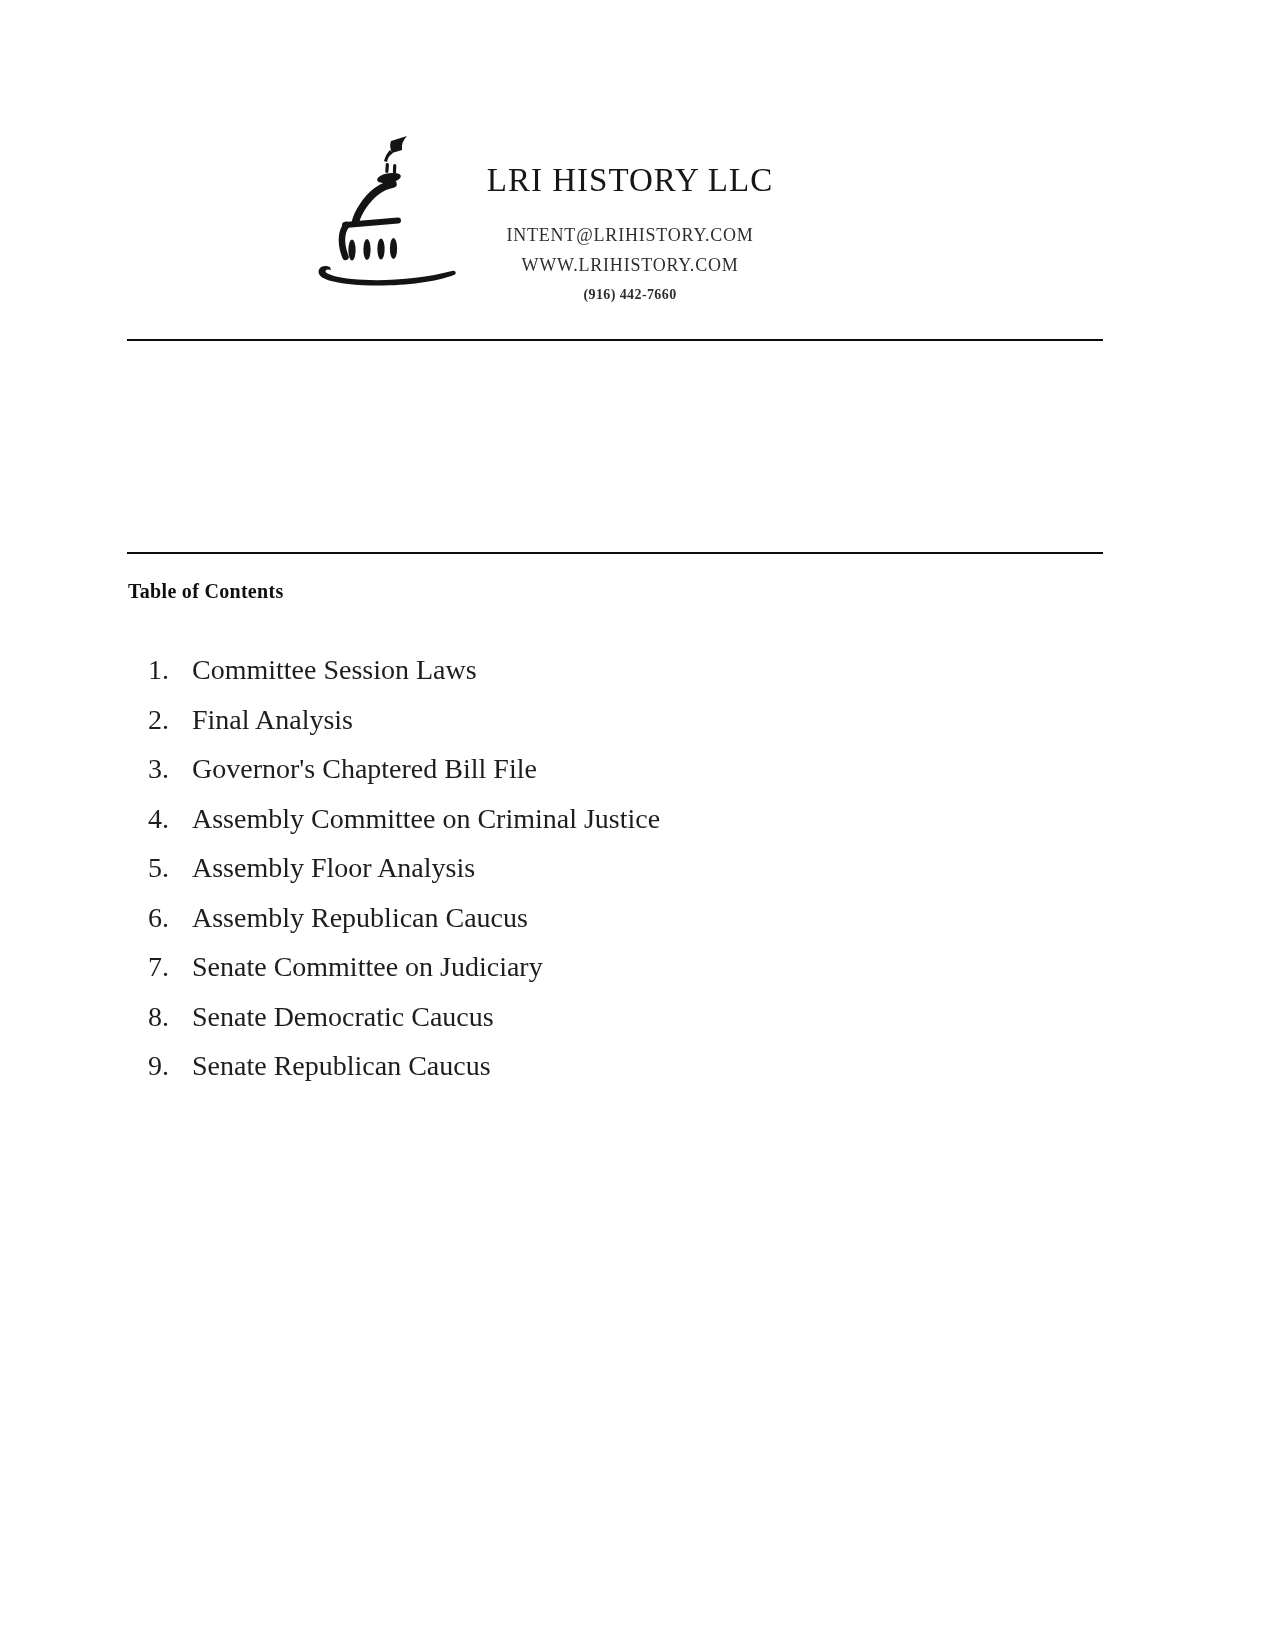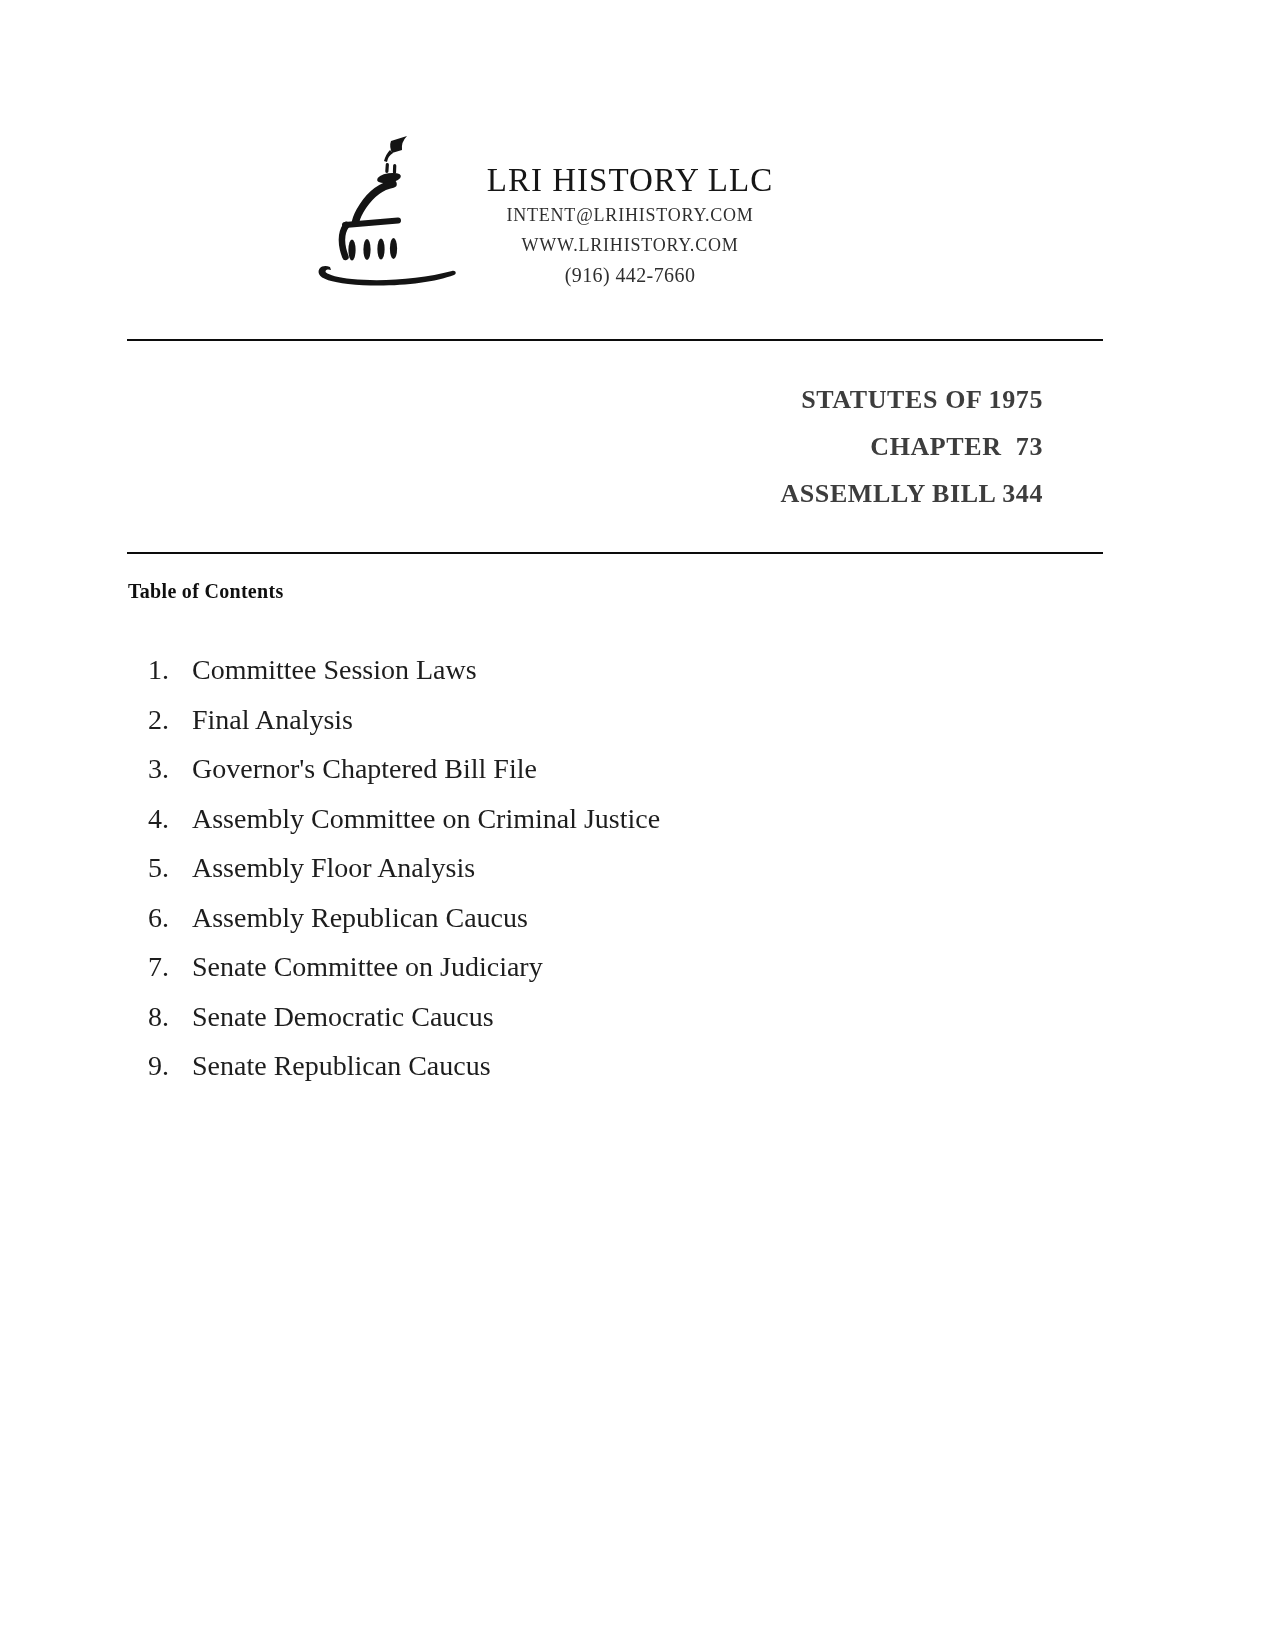--- a/index.html
+++ b/index.html
@@ -25,27 +25,27 @@
     color: #1f1f1f;
   }
   .org-name {
     font-size: 33px;
     line-height: 40px;
     letter-spacing: 1px;
     color: #161616;
     white-space: nowrap;
   }
   .org-contact {
-    margin-top: 0;
+    margin-top: 20px;
     font-size: 18px;
     line-height: 30px;
     letter-spacing: 0.8px;
     color: #2e2e2e;
   }
-  .org-contact .phone { font-size: 20px; letter-spacing: 0.4px; }
+  .org-contact .phone { font-size: 14px; letter-spacing: 0.4px; font-weight: bold; }
 
   
   .rule {
     position: absolute;
     left: 127px;
     width: 976px;
     height: 2px;
     background: #0c0c0c;
   }
   .rule-1 { top: 339px; }
@@ -132,25 +132,20 @@
     <div class="org-name">LRI HISTORY LLC</div>
     <div class="org-contact">
       <div>INTENT@LRIHISTORY.COM</div>
       <div>WWW.LRIHISTORY.COM</div>
       <div class="phone">(916) 442-7660</div>
     </div>
   </div>
 
   <div class="rule rule-1"></div>
 
-  <div class="title-block">
-    <div class="title-line">STATUTES OF 1975</div>
-    <div class="title-line">CHAPTER  73</div>
-    <div class="title-line">ASSEMLLY BILL 344</div>
-  </div>
 
   <div class="rule rule-2"></div>
 
   <div class="toc-heading">Table of Contents</div>
   <div class="toc-list">
       <div class="toc-item"><span class="toc-num">1.</span><span>Committee Session Laws</span></div>
       <div class="toc-item"><span class="toc-num">2.</span><span>Final Analysis</span></div>
       <div class="toc-item"><span class="toc-num">3.</span><span>Governor's Chaptered Bill File</span></div>
       <div class="toc-item"><span class="toc-num">4.</span><span>Assembly Committee on Criminal Justice</span></div>
       <div class="toc-item"><span class="toc-num">5.</span><span>Assembly Floor Analysis</span></div>

